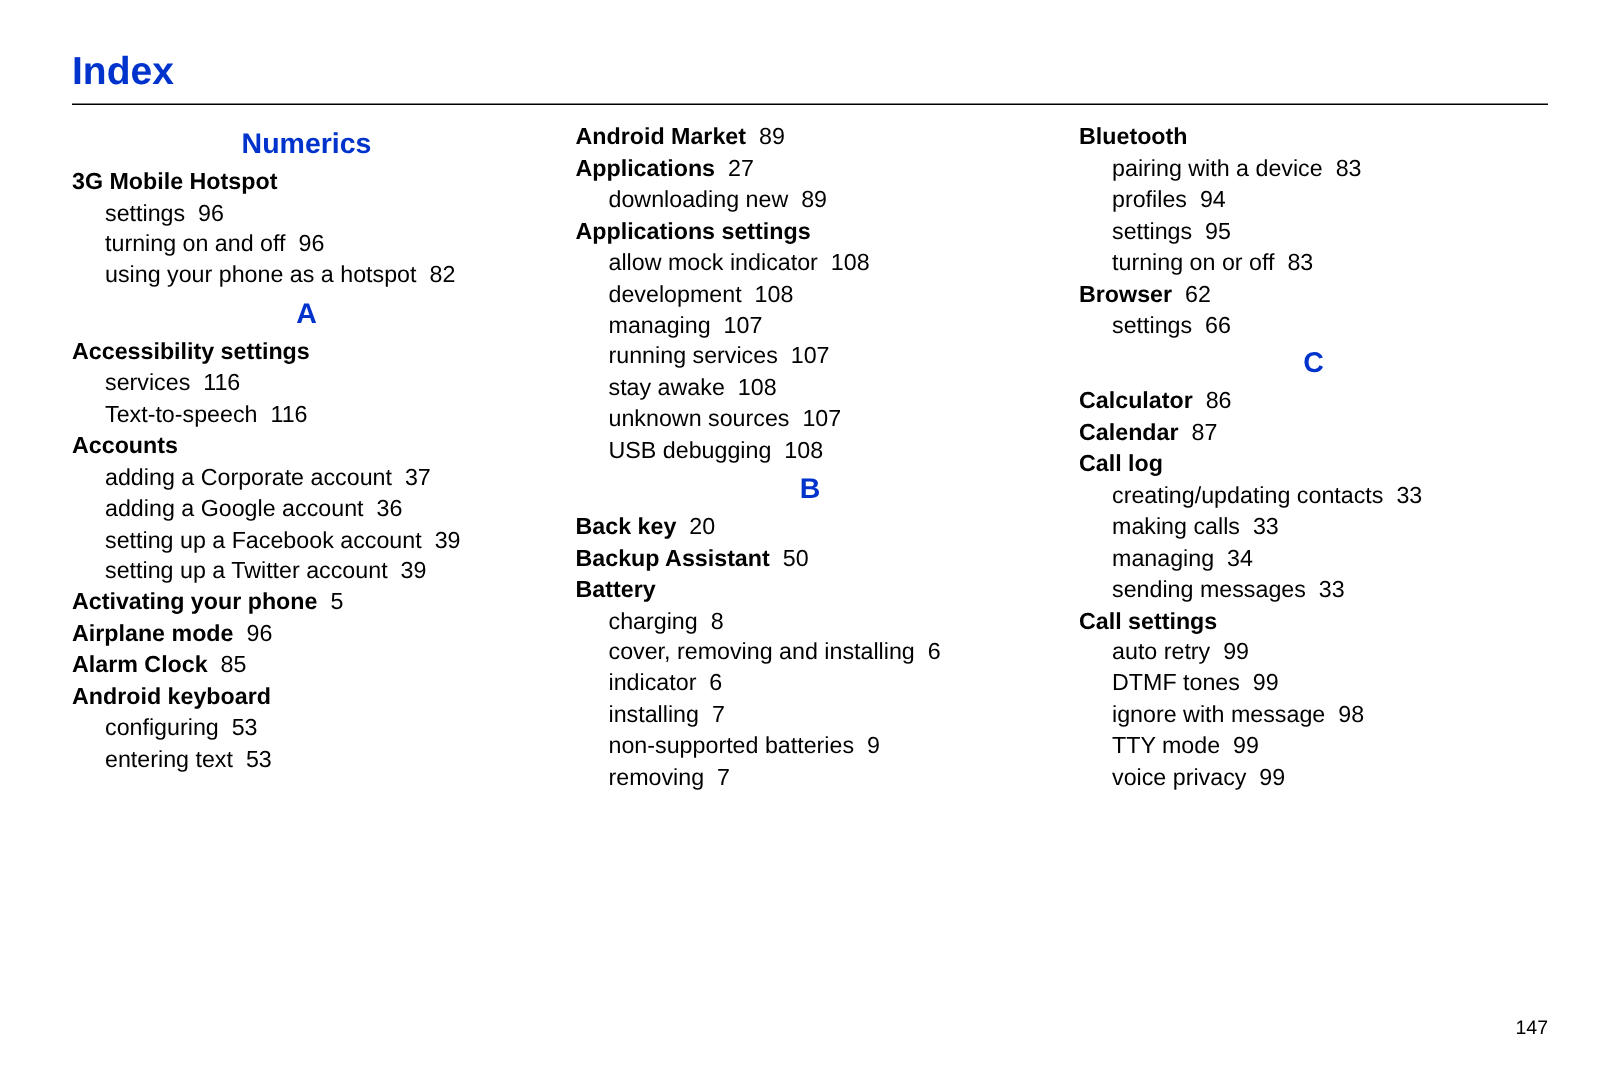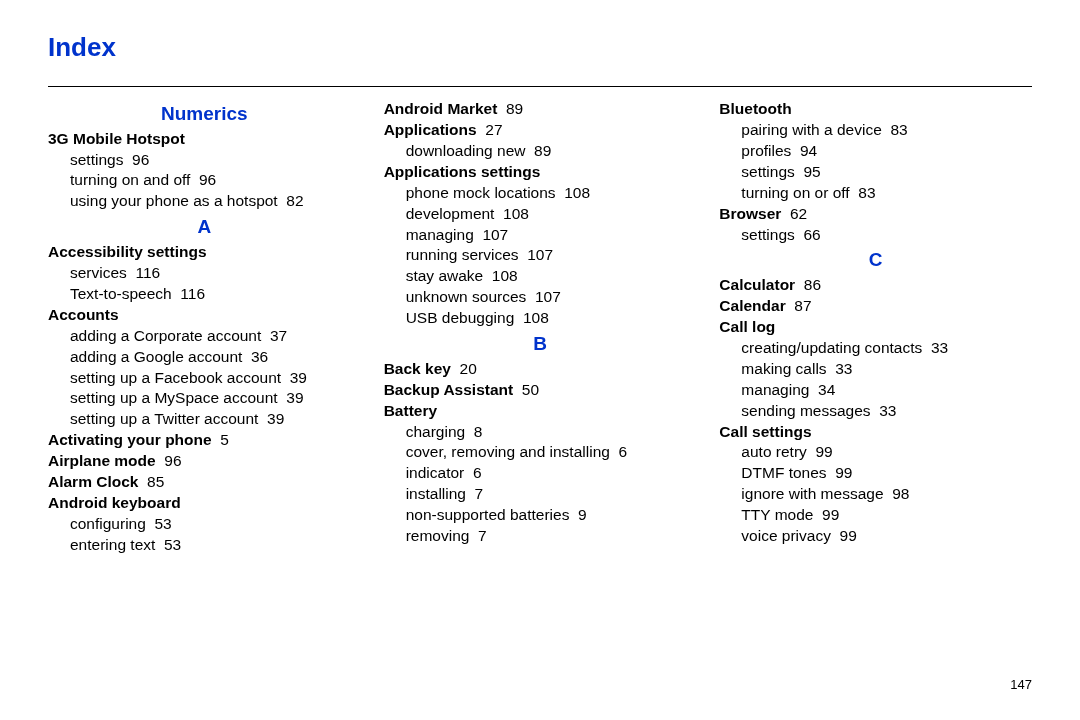--- a/index.html
+++ b/index.html
@@ -12,21 +12,21 @@
       background: #fff;
       width: 1080px;
       height: 720px;
       padding: 32px 48px 20px 48px;
       position: relative;
     }
     h1.index-title {
       color: #0033cc;
       font-size: 26px;
       font-weight: bold;
-      margin-bottom: 23px;
+      margin-bottom: 6px;
     }
     .divider {
       border-top: 1.5px solid #000;
       margin-bottom: 12px;
     }
     .columns {
       display: flex;
       gap: 23px;
     }
     .col {
@@ -78,35 +78,34 @@
       <div class="sub entry-line"><span>turning on and off</span>&nbsp;&nbsp;<span class="page">96</span></div>
       <div class="sub entry-line"><span>using your phone as a hotspot</span>&nbsp;&nbsp;<span class="page">82</span></div>
       <div class="section-letter">A</div>
       <div class="entry-line"><span class="heading">Accessibility settings</span></div>
       <div class="sub entry-line"><span>services</span>&nbsp;&nbsp;<span class="page">116</span></div>
       <div class="sub entry-line"><span>Text-to-speech</span>&nbsp;&nbsp;<span class="page">116</span></div>
       <div class="entry-line"><span class="heading">Accounts</span></div>
       <div class="sub entry-line"><span>adding a Corporate account</span>&nbsp;&nbsp;<span class="page">37</span></div>
       <div class="sub entry-line"><span>adding a Google account</span>&nbsp;&nbsp;<span class="page">36</span></div>
       <div class="sub entry-line"><span>setting up a Facebook account</span>&nbsp;&nbsp;<span class="page">39</span></div>
-      <div class="sub entry-line"><span>setting up a MySpace account</span>&nbsp;&nbsp;<span class="page">39</span></div>
       <div class="sub entry-line"><span>setting up a Twitter account</span>&nbsp;&nbsp;<span class="page">39</span></div>
       <div class="entry-line"><span class="heading">Activating your phone</span>&nbsp;&nbsp;<span class="page">5</span></div>
       <div class="entry-line"><span class="heading">Airplane mode</span>&nbsp;&nbsp;<span class="page">96</span></div>
       <div class="entry-line"><span class="heading">Alarm Clock</span>&nbsp;&nbsp;<span class="page">85</span></div>
       <div class="entry-line"><span class="heading">Android keyboard</span></div>
       <div class="sub entry-line"><span>configuring</span>&nbsp;&nbsp;<span class="page">53</span></div>
       <div class="sub entry-line"><span>entering text</span>&nbsp;&nbsp;<span class="page">53</span></div>
     </div>
     <div class="col">
       <div class="entry-line"><span class="heading">Android Market</span>&nbsp;&nbsp;<span class="page">89</span></div>
       <div class="entry-line"><span class="heading">Applications</span>&nbsp;&nbsp;<span class="page">27</span></div>
       <div class="sub entry-line"><span>downloading new</span>&nbsp;&nbsp;<span class="page">89</span></div>
       <div class="entry-line"><span class="heading">Applications settings</span></div>
-      <div class="sub entry-line"><span>phone mock locations</span>&nbsp;&nbsp;<span class="page">108</span></div>
+      <div class="sub entry-line"><span>allow mock indicator</span>&nbsp;&nbsp;<span class="page">108</span></div>
       <div class="sub entry-line"><span>development</span>&nbsp;&nbsp;<span class="page">108</span></div>
       <div class="sub entry-line"><span>managing</span>&nbsp;&nbsp;<span class="page">107</span></div>
       <div class="sub entry-line"><span>running services</span>&nbsp;&nbsp;<span class="page">107</span></div>
       <div class="sub entry-line"><span>stay awake</span>&nbsp;&nbsp;<span class="page">108</span></div>
       <div class="sub entry-line"><span>unknown sources</span>&nbsp;&nbsp;<span class="page">107</span></div>
       <div class="sub entry-line"><span>USB debugging</span>&nbsp;&nbsp;<span class="page">108</span></div>
       <div class="section-letter">B</div>
       <div class="entry-line"><span class="heading">Back key</span>&nbsp;&nbsp;<span class="page">20</span></div>
       <div class="entry-line"><span class="heading">Backup Assistant</span>&nbsp;&nbsp;<span class="page">50</span></div>
       <div class="entry-line"><span class="heading">Battery</span></div>

